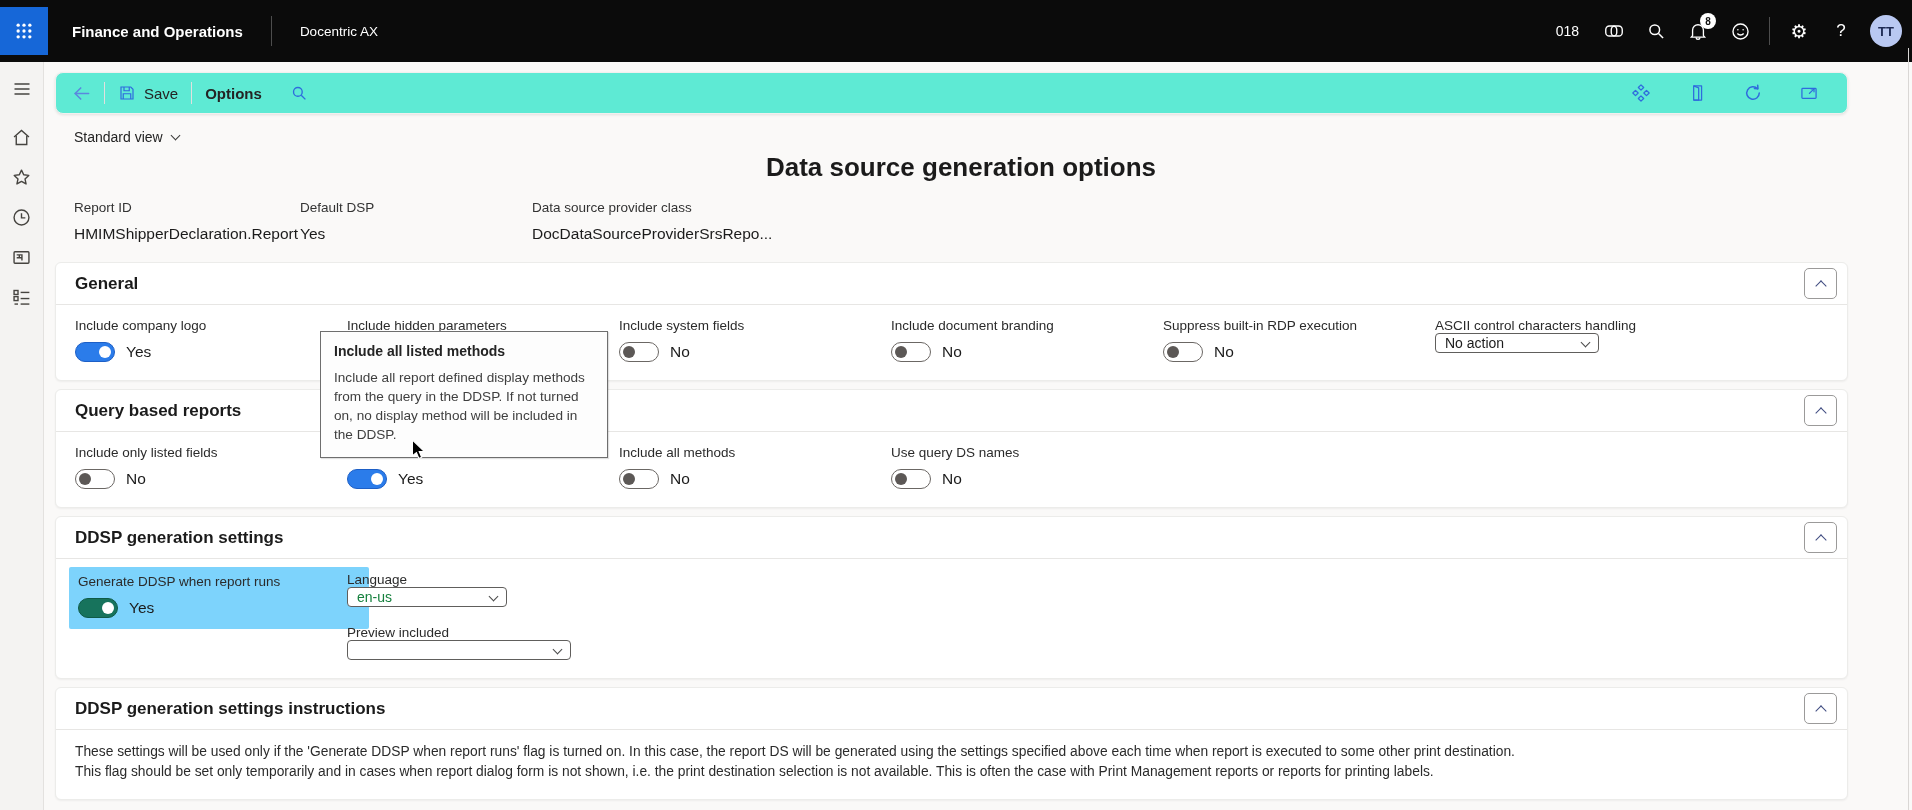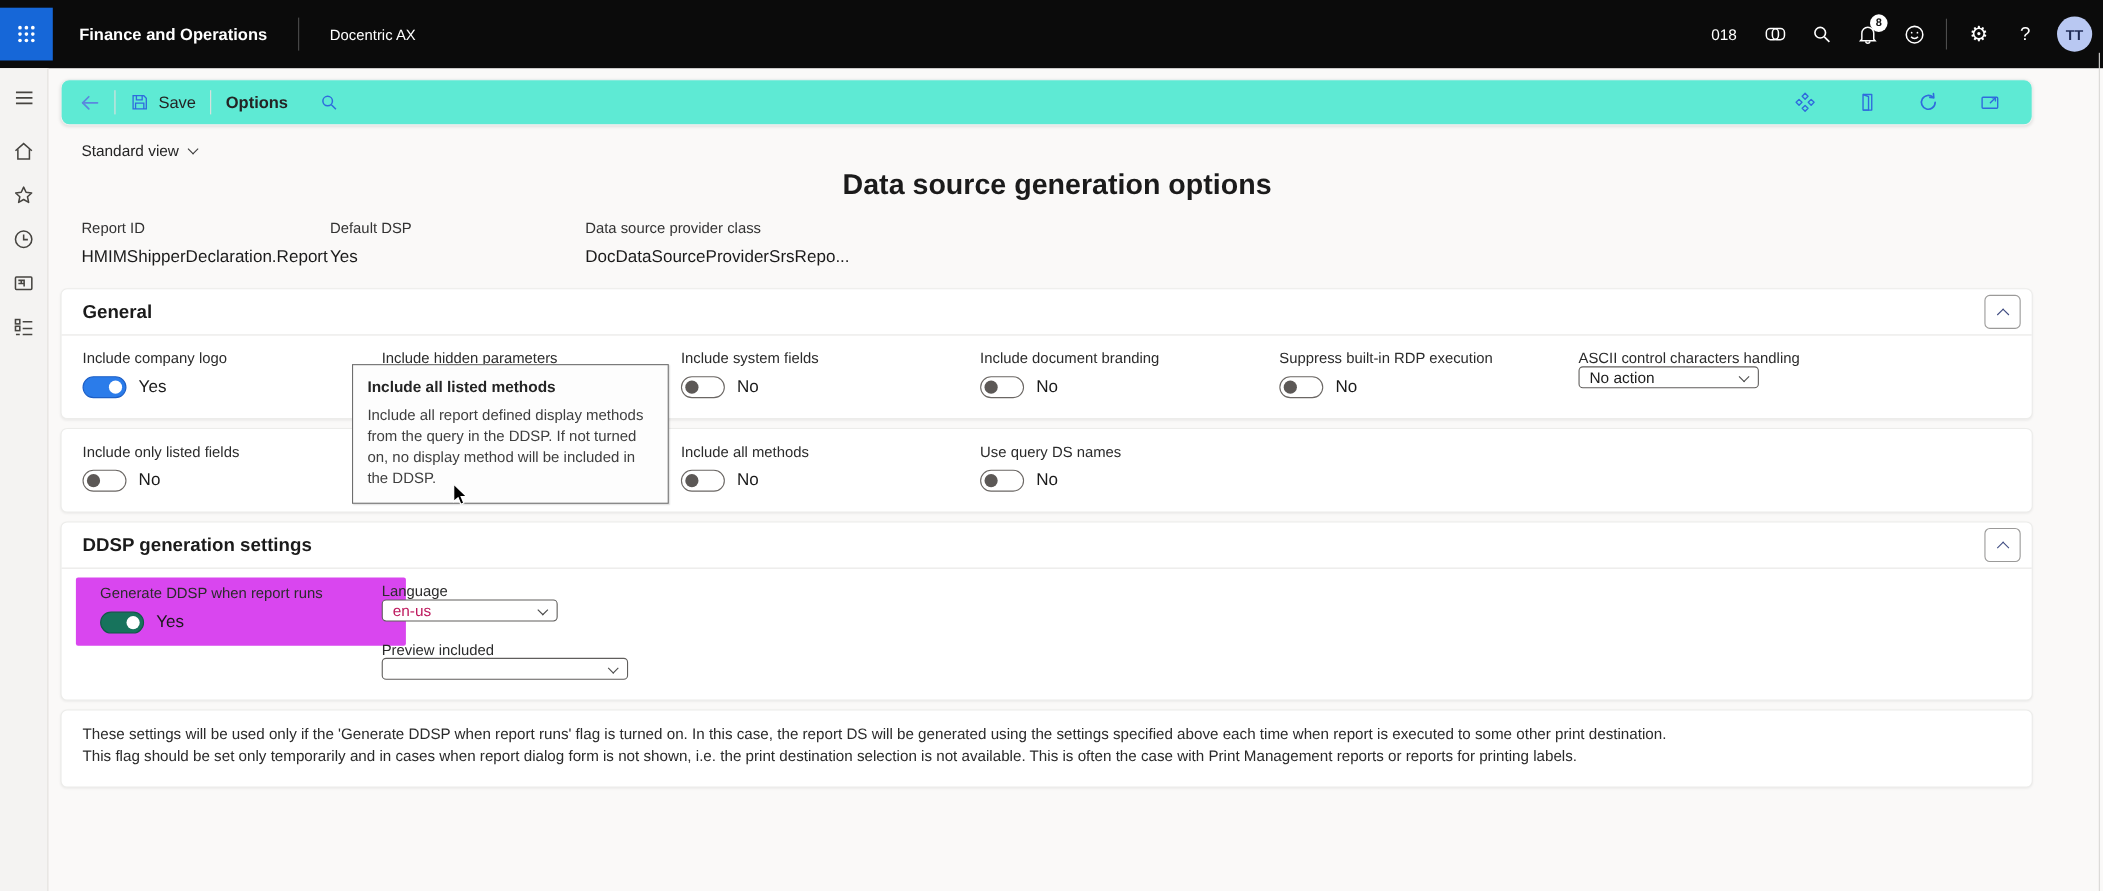--- a/index.html
+++ b/index.html
@@ -73,27 +73,27 @@
   .toggle.on .knob { position:absolute; right:3px; top:3px; width:12px; height:12px; border-radius:50%; background:#fff; }
   .toggle.green { background:#17735c; border:1px solid #0f5a47; }
   .toggle.green .knob { position:absolute; right:3px; top:3px; width:12px; height:12px; border-radius:50%; background:#fff; }
 
   
   .ctl-select, .ctl-input { height:20px; border:1px solid #605e5c; border-radius:4px; background:#fff; display:flex; align-items:center; padding:0 9px; font-size:14px; color:#1b1b1b; margin-top:0; }
   .ctl-select { justify-content:space-between; cursor:pointer; }
   .ctl-select .chev-down { border-color:#4a4a4a; margin-top:-2px; }
   .sel-ascii { width:164px; }
   .sel-lang { width:160px; }
-  .sel-lang .sel-text { color:#be185d; }
+  .sel-lang .sel-text { color:#15803d; }
   .sel-preview { width:224px; }
   .ctl-input { width:224px; cursor:text; }
   .flabel2 { margin-top:18px; }
 
   
-  .highlight { background:#d946ef; margin:-5px 0 0 -6px; padding:7px 10px 11px 22px; width:300px; border-radius:2px; }
+  .highlight { background:#7dd3fc; margin:-5px 0 0 -6px; padding:7px 10px 11px 9px; width:300px; border-radius:2px; }
 
   
   .instructions { padding:12px 19px 17px; }
   .instructions p { margin:0; font-size:13.8px; line-height:20px; color:#2b2b2b; }
 
   
   .tooltip { position:absolute; left:276px; top:269px; width:288px; background:#fdfdfd; border:1px solid #6e6e6e; box-shadow:1px 1px 1px rgba(0,0,0,.12); padding:11px 13px 13px; z-index:20; }
   .tooltip .tt-title { font-size:14px; font-weight:700; color:#242424; }
   .tooltip .tt-body { font-size:13.6px; color:#3f3f3f; line-height:19px; margin-top:9px; }
 
@@ -388,20 +388,26 @@
           <div class="flabel">ASCII control characters handling</div>
           <div class="ctl-select sel-ascii">
             <span class="sel-text">No action</span>
             <span class="chev-down"></span>
           </div>
         </div>
       </div>
     </div>
 
     <div class="panel">
+      <div class="panel-head">
+        <div class="panel-title">Query based reports</div>
+        <button class="collapse-btn">
+          <span class="chev-up"></span>
+        </button>
+      </div>
       <div class="fields-row">
         <div class="col">
           <div class="flabel">Include only listed fields</div>
           <div class="trow">
             <div class="toggle off">
                 <div class="knob"></div>
               </div>
             <span class="tvalue">No</span>
           </div>
         </div>
@@ -463,20 +469,26 @@
           <div class="flabel flabel2">Preview included</div>
           <div class="ctl-select sel-preview">
             <span class="sel-text"></span>
             <span class="chev-down"></span>
           </div>
         </div>
       </div>
     </div>
 
     <div class="panel">
+      <div class="panel-head">
+        <div class="panel-title">DDSP generation settings instructions</div>
+        <button class="collapse-btn">
+          <span class="chev-up"></span>
+        </button>
+      </div>
       <div class="instructions">
         <p>These settings will be used only if the 'Generate DDSP when report runs' flag is turned on. In this case, the report DS will be generated using the settings specified above each time when report is executed to some other print destination.</p>
         <p>This flag should be set only temporarily and in cases when report dialog form is not shown, i.e. the print destination selection is not available. This is often the case with Print Management reports or reports for printing labels.</p>
       </div>
     </div>
 
     <div class="tooltip">
       <div class="tt-title">Include all listed methods</div>
       <div class="tt-body">Include all report defined display methods from the query in the DDSP. If not turned on, no display method will be included in the DDSP.</div>
     </div>

